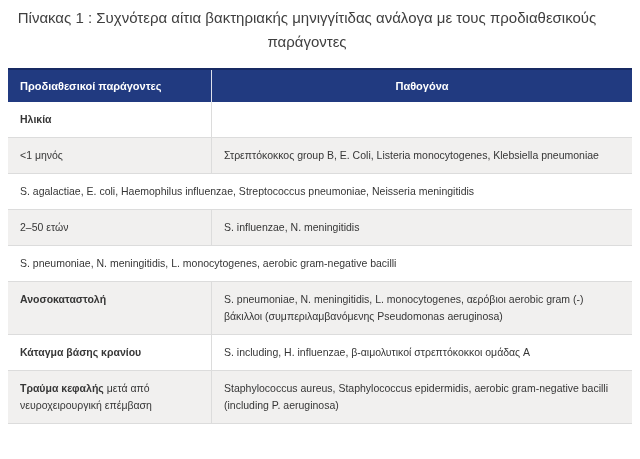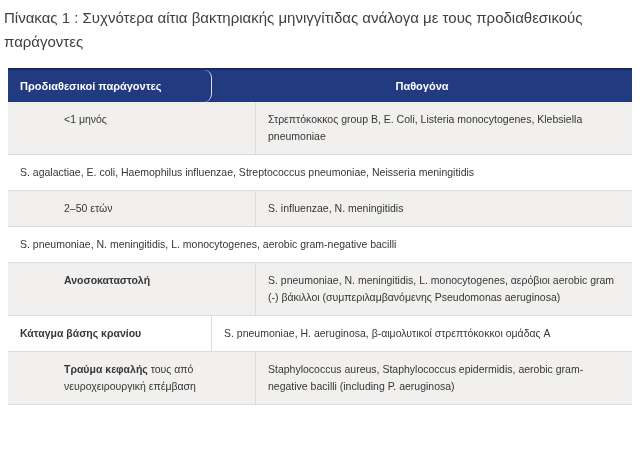--- a/index.html
+++ b/index.html
@@ -13,58 +13,57 @@
     font-family: "Liberation Sans", sans-serif;
     overflow: hidden;
   }
   .page-title {
     margin: 6px 8px 0 4px;
     max-width: 606px;
     font-size: 15px;
     line-height: 24px;
     font-weight: 400;
     color: var(--title-text, #3f3f3f);
+    text-align: center;
   }
   .tbl {
     margin: 14px 0 0 8px;
     width: 624px;
     box-sizing: border-box;
     border-top: 2px solid var(--header-top-border, #182a63);
   }
   .hrow {
     display: flex;
     background: var(--header-bg, #213a80);
     color: var(--header-text, #ffffff);
     font-size: 11px;
     font-weight: bold;
     line-height: 14px;
   }
   .hcell-factors {
     width: 204px;
     box-sizing: border-box;
     padding: 9px 12px;
     border-right: 1px solid rgba(255,255,255,0.85);
-    border-radius: 8px;
   }
   .hcell-pathogens {
     flex: 1;
     padding: 9px 12px;
     text-align: center;
   }
   .row {
     display: flex;
     background: #ffffff;
     font-size: 10.5px;
     line-height: 17px;
     color: var(--body-text, #363636);
     border-bottom: 1px solid var(--border, #dcdcdc);
   }
   .row.alt {
     background: var(--alt-row-bg, #f1f0ef);
-    padding-left: 44px;
   }
   .c1 {
     width: 204px;
     box-sizing: border-box;
     padding: 9px 12px;
     border-right: 1px solid var(--border, #dcdcdc);
   }
   .c2 {
     flex: 1;
     padding: 9px 12px;
@@ -78,20 +77,24 @@
 
 <div class="page-title">Πίνακας 1 : Συχνότερα αίτια βακτηριακής μηνιγγίτιδας ανάλογα με τους προδιαθεσικούς παράγοντες</div>
 
 <div class="tbl">
 
   <div class="hrow">
     <div class="hcell-factors">Προδιαθεσικοί παράγοντες</div>
     <div class="hcell-pathogens">Παθογόνα</div>
   </div>
 
+  <div class="row">
+    <div class="c1"><span class="strong">Ηλικία</span><span></span></div>
+    <div class="c2"></div>
+  </div>
 
   <div class="row alt">
     <div class="c1"><span class="strong"></span><span>&lt;1 μηνός</span></div>
     <div class="c2">Στρεπτόκοκκος group B, E. Coli, Listeria monocytogenes, Klebsiella pneumoniae</div>
   </div>
 
   <div class="row">
     <div class="c2">S. agalactiae, E. coli, Haemophilus influenzae, Streptococcus pneumoniae, Neisseria meningitidis</div>
   </div>
 
@@ -104,21 +107,21 @@
     <div class="c2">S. pneumoniae, N. meningitidis, L. monocytogenes, aerobic gram-negative bacilli</div>
   </div>
 
   <div class="row alt">
     <div class="c1"><span class="strong">Ανοσοκαταστολή</span><span></span></div>
     <div class="c2">S. pneumoniae, N. meningitidis, L. monocytogenes, αερόβιοι aerobic gram (-) βάκιλλοι (συμπεριλαμβανόμενης Pseudomonas aeruginosa)</div>
   </div>
 
   <div class="row">
     <div class="c1"><span class="strong">Κάταγμα βάσης κρανίου</span><span></span></div>
-    <div class="c2">S. pneumoniae, H. aeruginosa, β-αιμολυτικοί στρεπτόκοκκοι ομάδας A</div>
+    <div class="c2">S. including, H. influenzae, β-αιμολυτικοί στρεπτόκοκκοι ομάδας A</div>
   </div>
 
   <div class="row alt">
-    <div class="c1"><span class="strong">Τραύμα κεφαλής</span><span> τους από νευροχειρουργική επέμβαση</span></div>
+    <div class="c1"><span class="strong">Τραύμα κεφαλής</span><span> μετά από νευροχειρουργική επέμβαση</span></div>
     <div class="c2">Staphylococcus aureus, Staphylococcus epidermidis, aerobic gram-negative bacilli (including P. aeruginosa)</div>
   </div>
 
 </div>
 
 </body></html>

